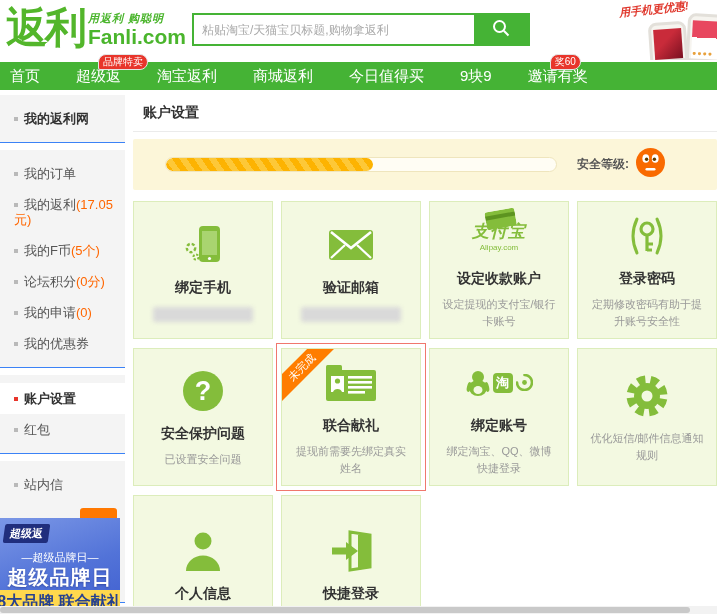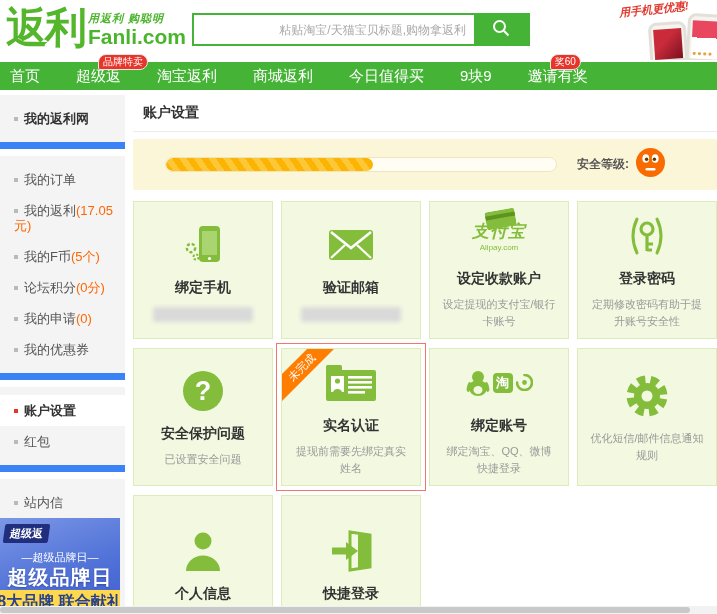--- a/index.html
+++ b/index.html
@@ -10,21 +10,21 @@
   
   .hdr { position:absolute; left:0; top:0; width:717px; height:62px; background:#fff;margin-left:16px; }
   .logo { position:absolute; left:-10px; top:6px; display:flex; align-items:flex-start; cursor:pointer; }
   .logo-cn { font-size:42px; line-height:44px; font-weight:700; color:#53b62b; letter-spacing:-3px; }
   .logo-side { margin-left:4px; padding-top:5px; }
   .logo-tag { font-size:11px; color:#4ab52c; font-weight:700; letter-spacing:1px; font-style:italic; }
   .logo-dom { font-size:21px; color:#4ab52c; font-weight:600; line-height:22px; }
   .search-box { position:absolute; left:176px; top:13px; width:338px; height:33px;
     border:2px solid #45b335; display:flex; background:#fff; }
   .search-input { flex:1; border:none; outline:none; padding:0 8px; font-size:12px; color:#555;
-    font-family:inherit;text-align:right; }
+    font-family:inherit; }
   .search-input::placeholder { color:#a9a9a9; }
   .search-btn { width:54px; height:29px; background:#45b335; border:none; cursor:pointer;
     display:flex; align-items:center; justify-content:center; }
   .promo { position:absolute; right:0; top:0; width:116px; height:60px; overflow:hidden; cursor:pointer; }
   .promo-text { position:absolute; left:2px; top:2px; font-size:11px; color:#e0392e; font-style:italic;
     transform:rotate(-6deg); white-space:nowrap; font-weight:700; }
   .ph { position:absolute; border:3px solid #e3e0da; border-radius:8px 8px 0 0; background:#f6f4ef; }
   .ph1 { left:32px; top:22px; width:38px; height:40px; transform:rotate(-4deg); }
   .ph2 { left:70px; top:14px; width:42px; height:48px; transform:rotate(3deg); }
   .ph .scr1 { position:absolute; inset:4px 2px 0 2px; background:linear-gradient(135deg,#c92b3a 40%,#7a1020); }
@@ -34,21 +34,21 @@
 
   
   .nav { position:absolute; left:0; top:62px; width:717px; height:28px; background:#45b335;
     display:flex; align-items:center; padding-left:10px; }
   .nav-item { position:relative; color:#fff; font-size:15px; margin-right:36px; cursor:pointer; white-space:nowrap; }
   .nav-badge { position:absolute; top:-13px; left:22px; background:#e8352b; color:#fff; font-size:10px;
     line-height:12px; padding:1px 4px; border-radius:8px 8px 8px 2px; white-space:nowrap; border:1px solid #e5e5e5; }
 
   
   .sidebar { position:absolute; left:0; top:95px; width:125px; height:519px; }
-  .sb-group { background:#f4f4f4; padding:8px 0; margin-bottom:7px; border-bottom:7px solid #3b82f6; }
+  .sb-group { background:#f4f4f4; padding:8px 0; margin-bottom:7px; border-bottom:1px solid #3b82f6; }
   .sb-item { position:relative; padding:8px 6px 8px 14px; font-size:13px; color:#555; cursor:pointer; line-height:15px; }
   .sb-item.bold { font-weight:700; color:#333; }
   .sb-item.active { background:#fff; color:#333; font-weight:700; }
   .bullet { display:inline-block; width:4px; height:4px; background:#b9b9b9; margin:0 6px 2px 0; vertical-align:middle; }
   .sb-item.active .bullet { background:#e8352b; }
   .sb-val { color:#ff6600; }
   .sb-badge { display:inline-block; background:#ff7800; color:#fff; font-size:10px; line-height:13px;
     padding:17px 3px; border-radius:3px; margin-left:4px; }
   .sb-banner { position:absolute; left:0; top:423px; width:120px; height:96px; cursor:pointer;
     background:linear-gradient(160deg,#7b97e6 0%,#5273d8 55%,#3f5ecf 100%); overflow:hidden; }
@@ -267,21 +267,21 @@
     <rect x="2" y="7" width="50" height="31" rx="2" fill="#84bd3b"></rect>
     <rect x="7" y="13" width="13" height="16" fill="#fff"></rect>
     <circle cx="13.5" cy="18" r="2.6" fill="#84bd3b"></circle>
     <path d="M9 29 a4.8 4.5 0 0 1 9 0 z" fill="#84bd3b"></path>
     <rect x="24" y="13" width="24" height="2.6" fill="#fff"></rect>
     <rect x="24" y="18" width="24" height="2.6" fill="#fff"></rect>
     <rect x="24" y="23" width="24" height="2.6" fill="#fff"></rect>
     <rect x="24" y="28" width="17" height="2.6" fill="#fff"></rect>
   </svg>
           </div>
-          <div class="card-title">实名认证</div>
+          <div class="card-title">联合献礼</div>
           <div class="card-desc">提现前需要先绑定真实姓名</div>
         </div>
         <div class="card">
           <div class="card-icon">
             <span class="social-row">
     <svg width="24" height="28" viewBox="0 0 24 28">
       <circle cx="12" cy="8" r="6" fill="#84bd3b"></circle>
       <ellipse cx="12" cy="19" rx="9" ry="8" fill="#84bd3b"></ellipse>
       <ellipse cx="12" cy="21" rx="4.5" ry="4" fill="#f3f9e1"></ellipse>
       <ellipse cx="3" cy="18" rx="2" ry="5" fill="#84bd3b" transform="rotate(14 3 18)"></ellipse>

